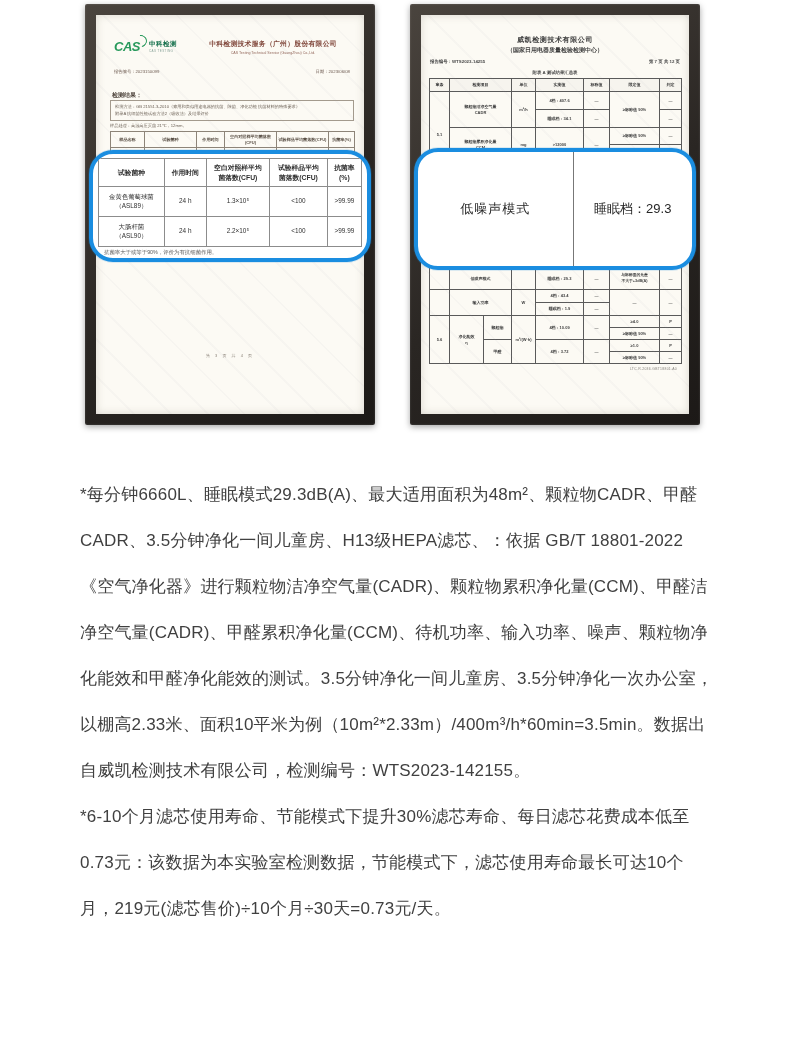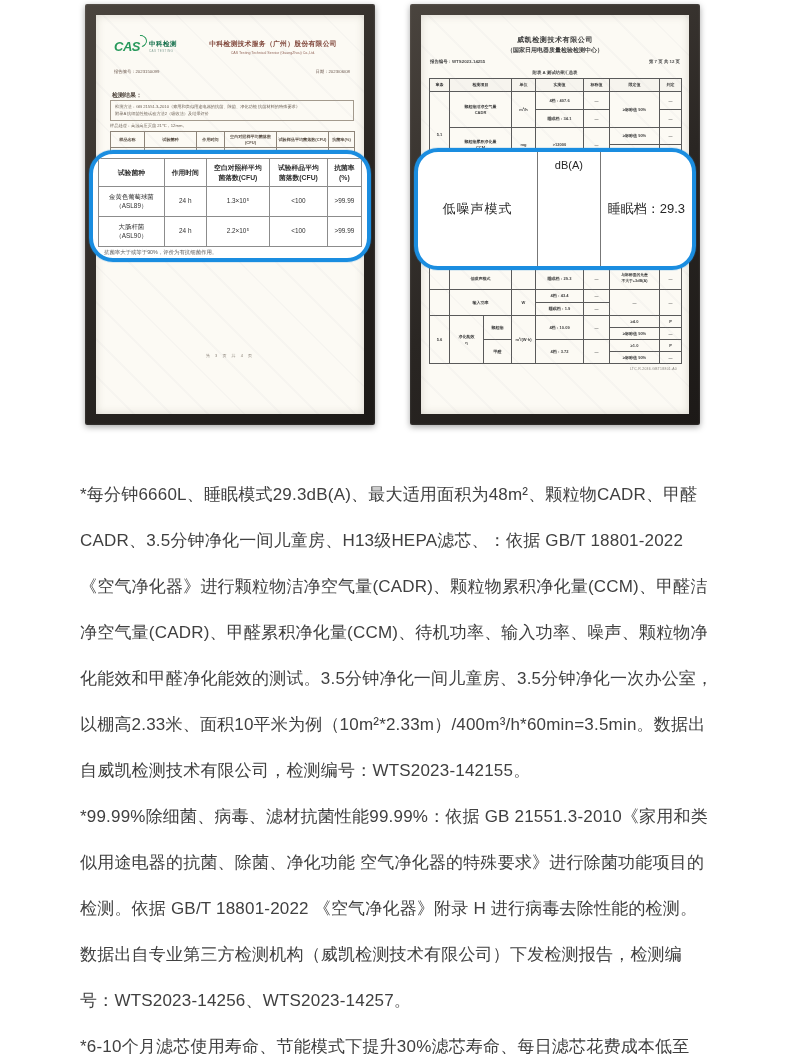--- a/index.html
+++ b/index.html
@@ -324,22 +324,20 @@
         <td>—</td>
       </tr>
     </tbody>
       </table>
 
     <div class="r-code">LTC.R.2036.GBT18801.A0</div>
   </div>
 
   <div class="callout callout-right">
     <div class="cell noise-name">低噪声模式</div>
-    <div class="cell noise-unit">dB(A)</div>
     <div class="cell noise-value">睡眠档：29.3</div>
   </div>
 </figure>
 
 <section class="notes">
   <p>*每分钟6660L、睡眠模式29.3dB(A)、最大适用面积为48m²、颗粒物CADR、甲醛CADR、3.5分钟净化一间儿童房、H13级HEPA滤芯、：依据 GB/T 18801-2022《空气净化器》进行颗粒物洁净空气量(CADR)、颗粒物累积净化量(CCM)、甲醛洁净空气量(CADR)、甲醛累积净化量(CCM)、待机功率、输入功率、噪声、颗粒物净化能效和甲醛净化能效的测试。3.5分钟净化一间儿童房、3.5分钟净化一次办公室，以棚高2.33米、面积10平米为例（10m²*2.33m）/400m³/h*60min=3.5min。数据出自威凯检测技术有限公司，检测编号：WTS2023-142155。</p>
-  <p>*99.99%除细菌、病毒、滤材抗菌性能99.99%：依据 GB 21551.3-2010《家用和类似用途电器的抗菌、除菌、净化功能 空气净化器的特殊要求》进行除菌功能项目的检测。依据 GB/T 18801-2022 《空气净化器》附录 H 进行病毒去除性能的检测。数据出自专业第三方检测机构（威凯检测技术有限公司）下发检测报告，检测编号：WTS2023-14256、WTS2023-14257。</p>
   <p>*6-10个月滤芯使用寿命、节能模式下提升30%滤芯寿命、每日滤芯花费成本低至0.73元：该数据为本实验室检测数据，节能模式下，滤芯使用寿命最长可达10个月，219元(滤芯售价)÷10个月÷30天=0.73元/天。</p>
 </section>
 
 </body></html>

